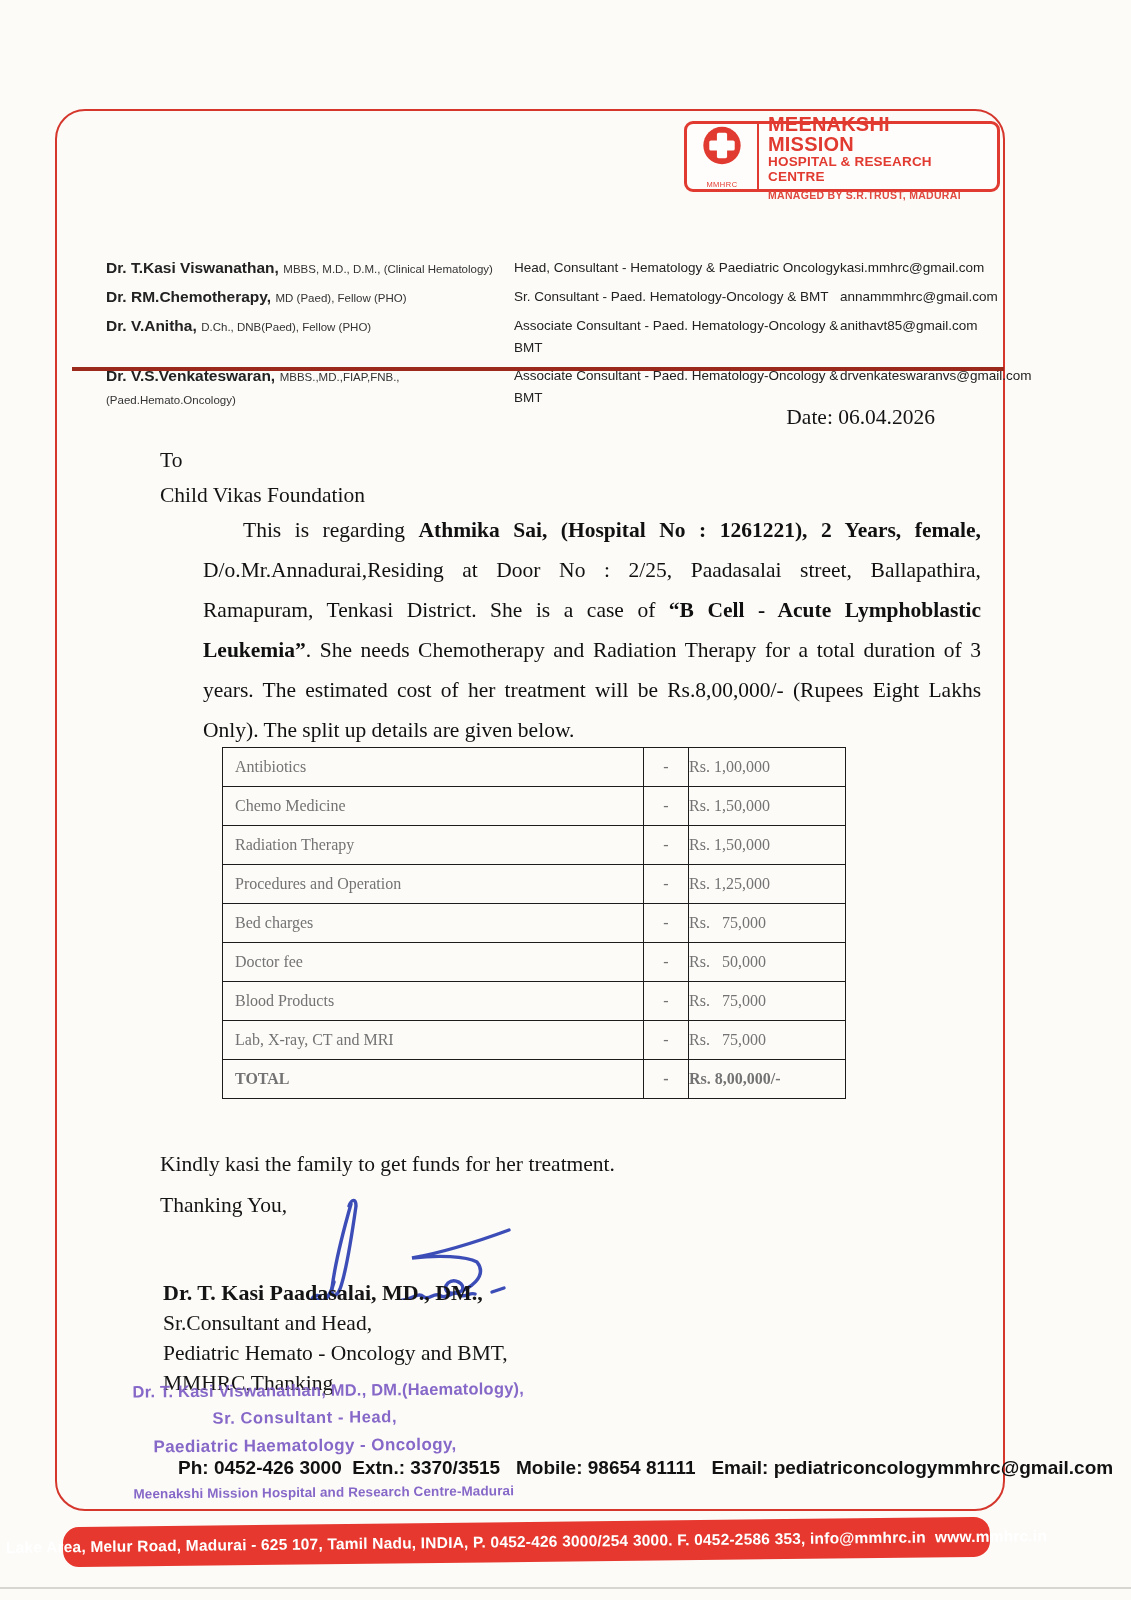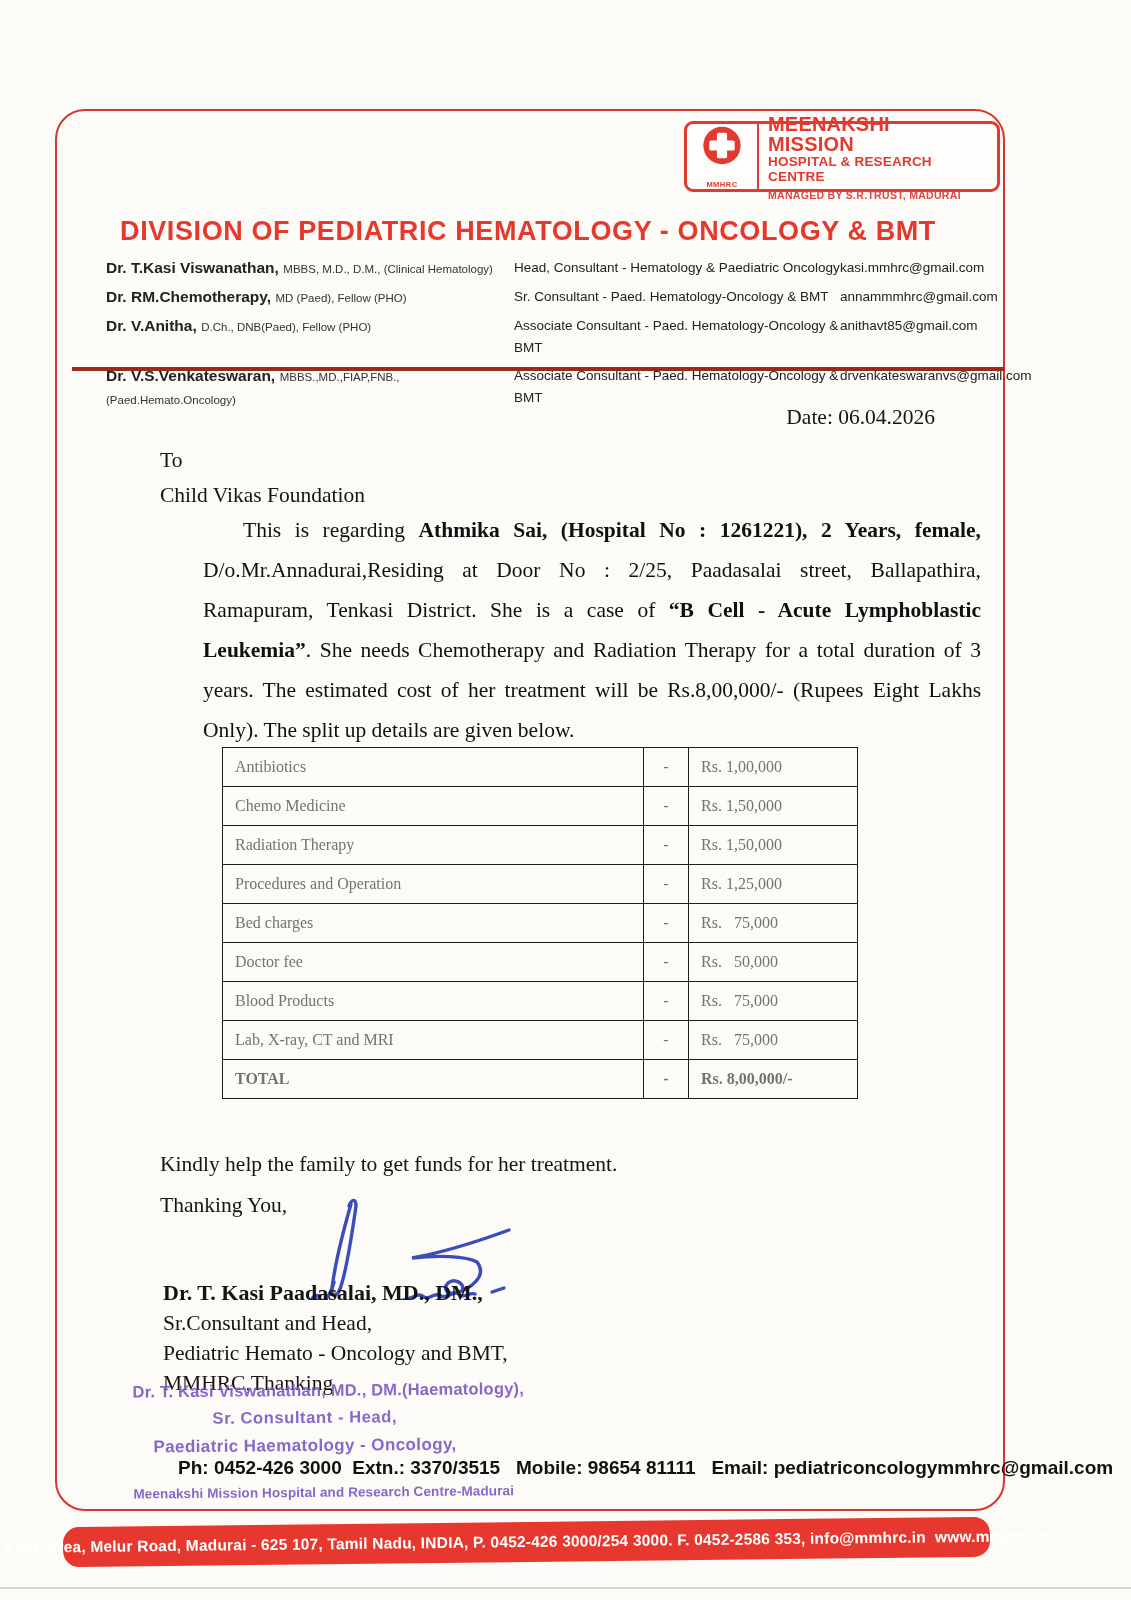--- a/index.html
+++ b/index.html
@@ -15,21 +15,21 @@
   }
   .logo-box{
     position:absolute;left:684px;top:121px;width:316px;height:71px;
     border:3px solid #e13a30;border-radius:9px;display:flex;background:#fffdfb;
     box-sizing:border-box;
   }
   .logo-icon-cell{
     width:72px;border-right:2.5px solid #e13a30;display:flex;flex-direction:column;
     align-items:center;justify-content:center;padding-top:2px;box-sizing:border-box;
   }
-  .logo-acronym{font-family:"Liberation Sans",sans-serif;font-weight:bold;font-size:7.5px;color:#e13a30;letter-spacing:.5px;margin-top:15px;}
+  .logo-acronym{font-family:"Liberation Sans",sans-serif;font-weight:normal;font-size:7.5px;color:#e13a30;letter-spacing:.5px;margin-top:15px;}
   .logo-text-cell{flex:1;padding:4px 16px 3px 9px;display:flex;flex-direction:column;justify-content:center;}
   .logo-name1{font-family:"Liberation Sans",sans-serif;font-weight:bold;font-size:20px;line-height:20px;color:#e13a30;letter-spacing:.2px;}
   .logo-name2{font-family:"Liberation Sans",sans-serif;font-weight:bold;font-size:13.5px;line-height:15px;color:#e13a30;letter-spacing:.2px;}
   .logo-divider{height:2px;background:#e13a30;margin:2px 0 3px 0;}
   .logo-managed{font-family:"Liberation Sans",sans-serif;font-weight:bold;font-size:10.5px;color:#e0493f;letter-spacing:.3px;}
   .division-title{
     position:absolute;left:55px;top:216px;width:946px;text-align:center;
     font-family:"Liberation Sans",sans-serif;font-weight:bold;font-size:27px;
     color:#e6392e;letter-spacing:.6px;
   }
@@ -55,21 +55,21 @@
   }
   .body-par b{font-weight:bold;}
   
   .cost-table{
     position:absolute;left:222px;top:747px;border-collapse:collapse;
     font-size:16px;color:#737373;
   }
   .cost-table td{border:1.6px solid #1c1c1c;height:38px;padding:0;}
   .cost-table .c-item{width:408px;padding-left:12px;}
   .cost-table .c-dash{width:44px;text-align:center;}
-  .cost-table .c-amt{width:156px;padding-left:12px;white-space:pre;margin-left:36px;}
+  .cost-table .c-amt{width:156px;padding-left:0;white-space:pre;margin-left:36px;}
   .cost-table tr.total-row td{font-weight:bold;}
   
   .kindly-line{position:absolute;left:160px;top:1152px;font-size:21.5px;}
   .thanking-line{position:absolute;left:160px;top:1193px;font-size:21.5px;}
   .signature{position:absolute;left:296px;top:1182px;width:220px;height:118px;}
   .sig-block{position:absolute;left:163px;top:1278px;font-size:21.5px;line-height:30px;}
   .sig-name{font-weight:bold;font-size:22px;}
   
   .stamp{
     position:absolute;left:133px;top:1381px;width:344px;text-align:center;
@@ -114,21 +114,20 @@
       <div class="logo-acronym">MMHRC</div>
     </div>
     <div class="logo-text-cell">
       <div class="logo-name1">MEENAKSHI MISSION</div>
       <div class="logo-name2">HOSPITAL &amp; RESEARCH CENTRE</div>
       <div class="logo-divider"></div>
       <div class="logo-managed">MANAGED BY S.R.TRUST, MADURAI</div>
     </div>
   </div>
 
-  <div class="division-title">DIVISION OF PEDIATRIC HEMATOLOGY - ONCOLOGY &amp; BMT</div>
 
   <div class="doctors">
     <div><span class="doc-name">Dr. T.Kasi Viswanathan,</span> <span class="doc-quals">MBBS, M.D., D.M., (Clinical Hematology)</span></div>
     <div class="doc-role">Head, Consultant - Hematology &amp; Paediatric Oncology</div>
     <div class="doc-email">kasi.mmhrc@gmail.com</div>
 
     <div><span class="doc-name">Dr. RM.Chemotherapy,</span> <span class="doc-quals">MD (Paed), Fellow (PHO)</span></div>
     <div class="doc-role">Sr. Consultant - Paed. Hematology-Oncology &amp; BMT</div>
     <div class="doc-email">annammmhrc@gmail.com</div>
 
@@ -192,21 +191,21 @@
       <td class="c-amt">Rs.   75,000</td>
     </tr>
     <tr class="total-row">
       <td class="c-item">TOTAL</td>
       <td class="c-dash">-</td>
       <td class="c-amt">Rs. 8,00,000/-</td>
     </tr>
   </tbody>
     </table>
 
-  <div class="kindly-line">Kindly help the family to get funds for her treatment.</div>
+  <div class="kindly-line">Kindly kasi the family to get funds for her treatment.</div>
   <div class="thanking-line">Thanking You,</div>
 
   <svg class="signature" viewBox="0 0 220 118">
     <g fill="none" stroke="#3c4db8" stroke-width="3.4" stroke-linecap="round">
       <path d="M55,22 C47,50 39,82 36,106 C35,115 40,116 44,107 C51,88 56,52 60,24 C60,17 56,16 53,24"></path>
       <path d="M38,100 C34,116 24,126 17,120 C14,117 18,112 24,114"></path>
       <path d="M20,117 C55,130 86,122 108,118 C118,116 122,110 128,115 C134,119 138,109 145,114 C151,118 157,107 164,113 C168,116 174,110 179,112"></path>
       <path d="M213,48 C175,62 138,72 116,76 C142,73 170,74 181,80 C192,94 174,108 158,111 C150,112 147,106 152,101 C158,96 170,101 166,109"></path>
       <path d="M196,110 L208,106"></path>
     </g>

